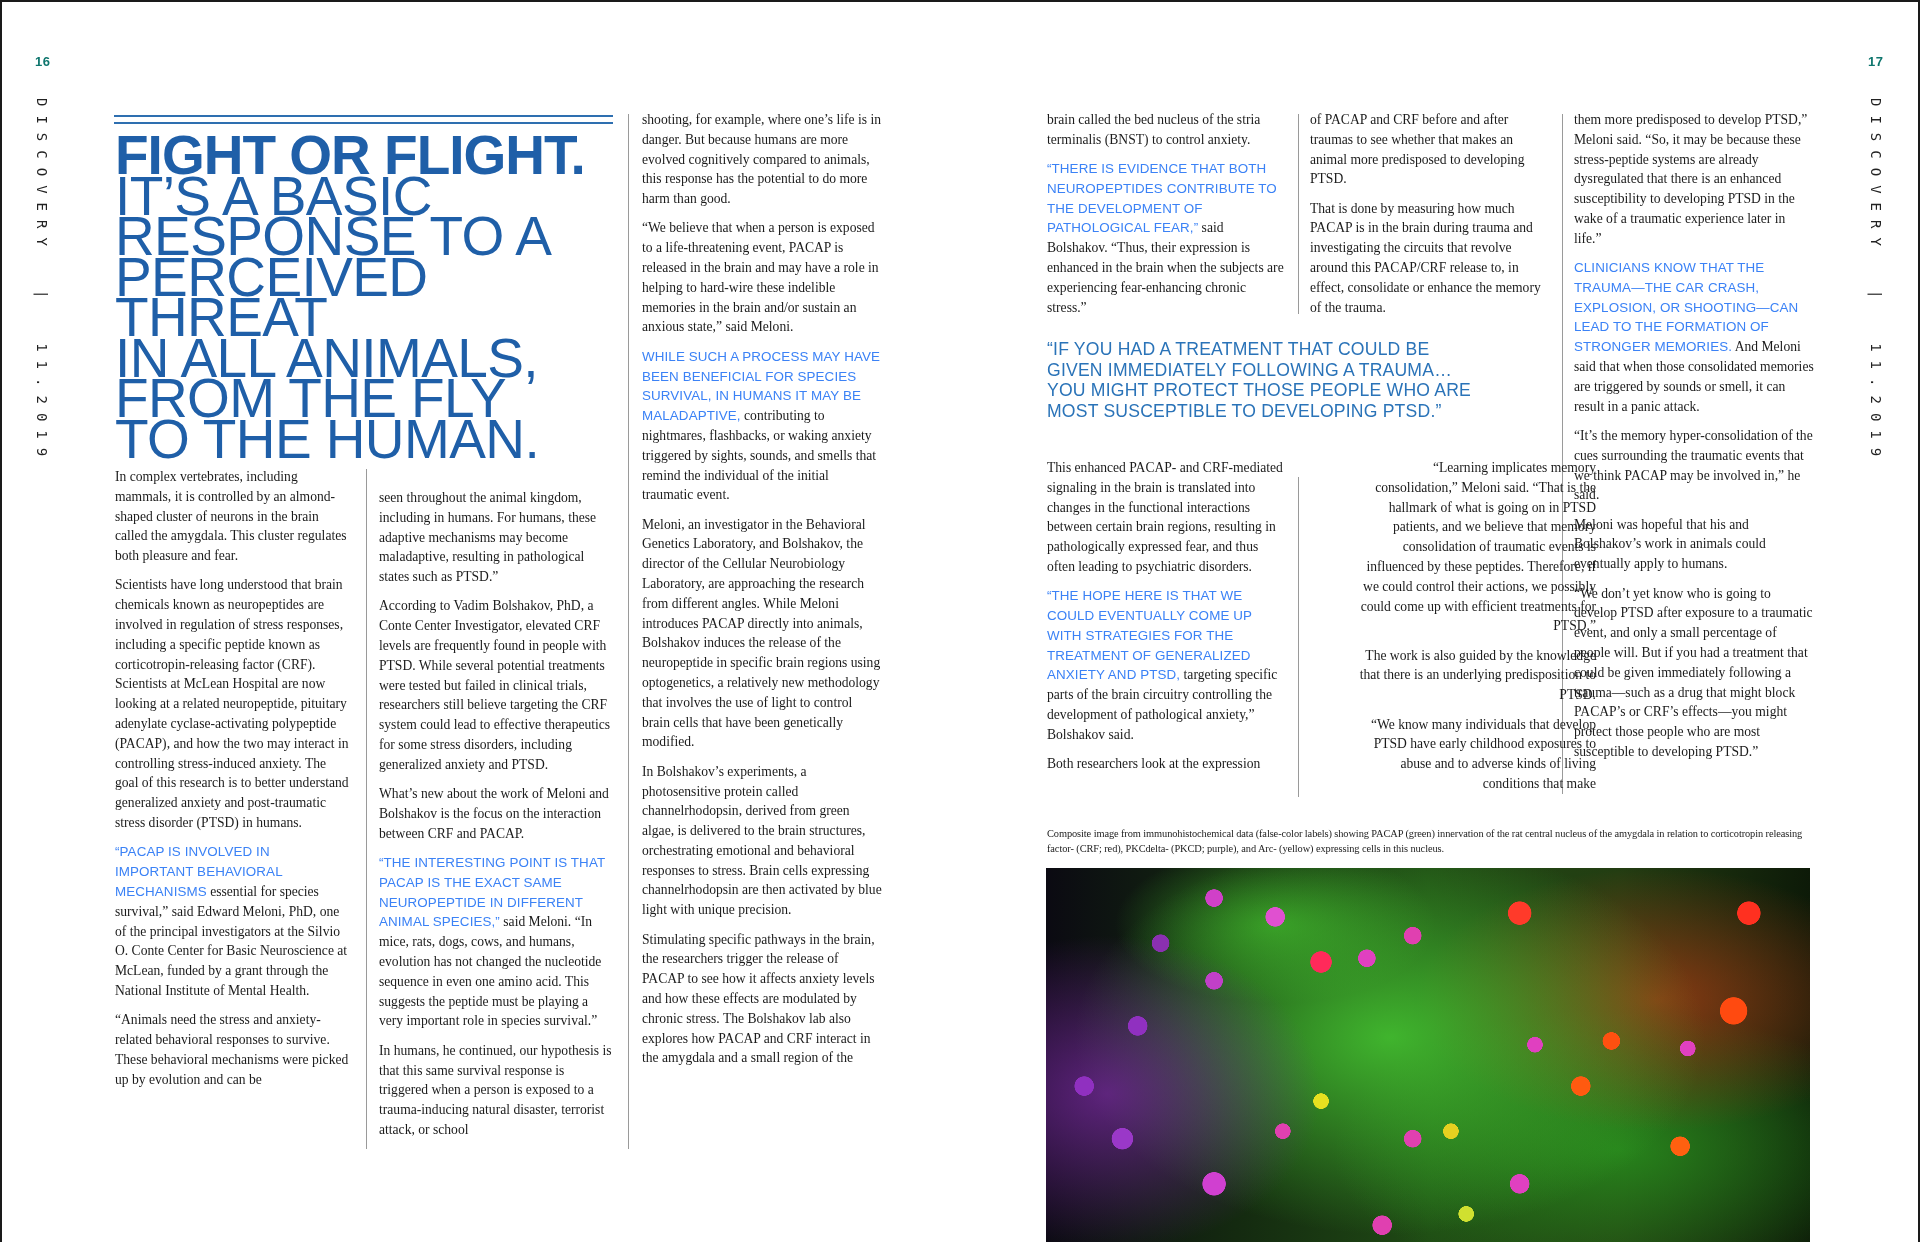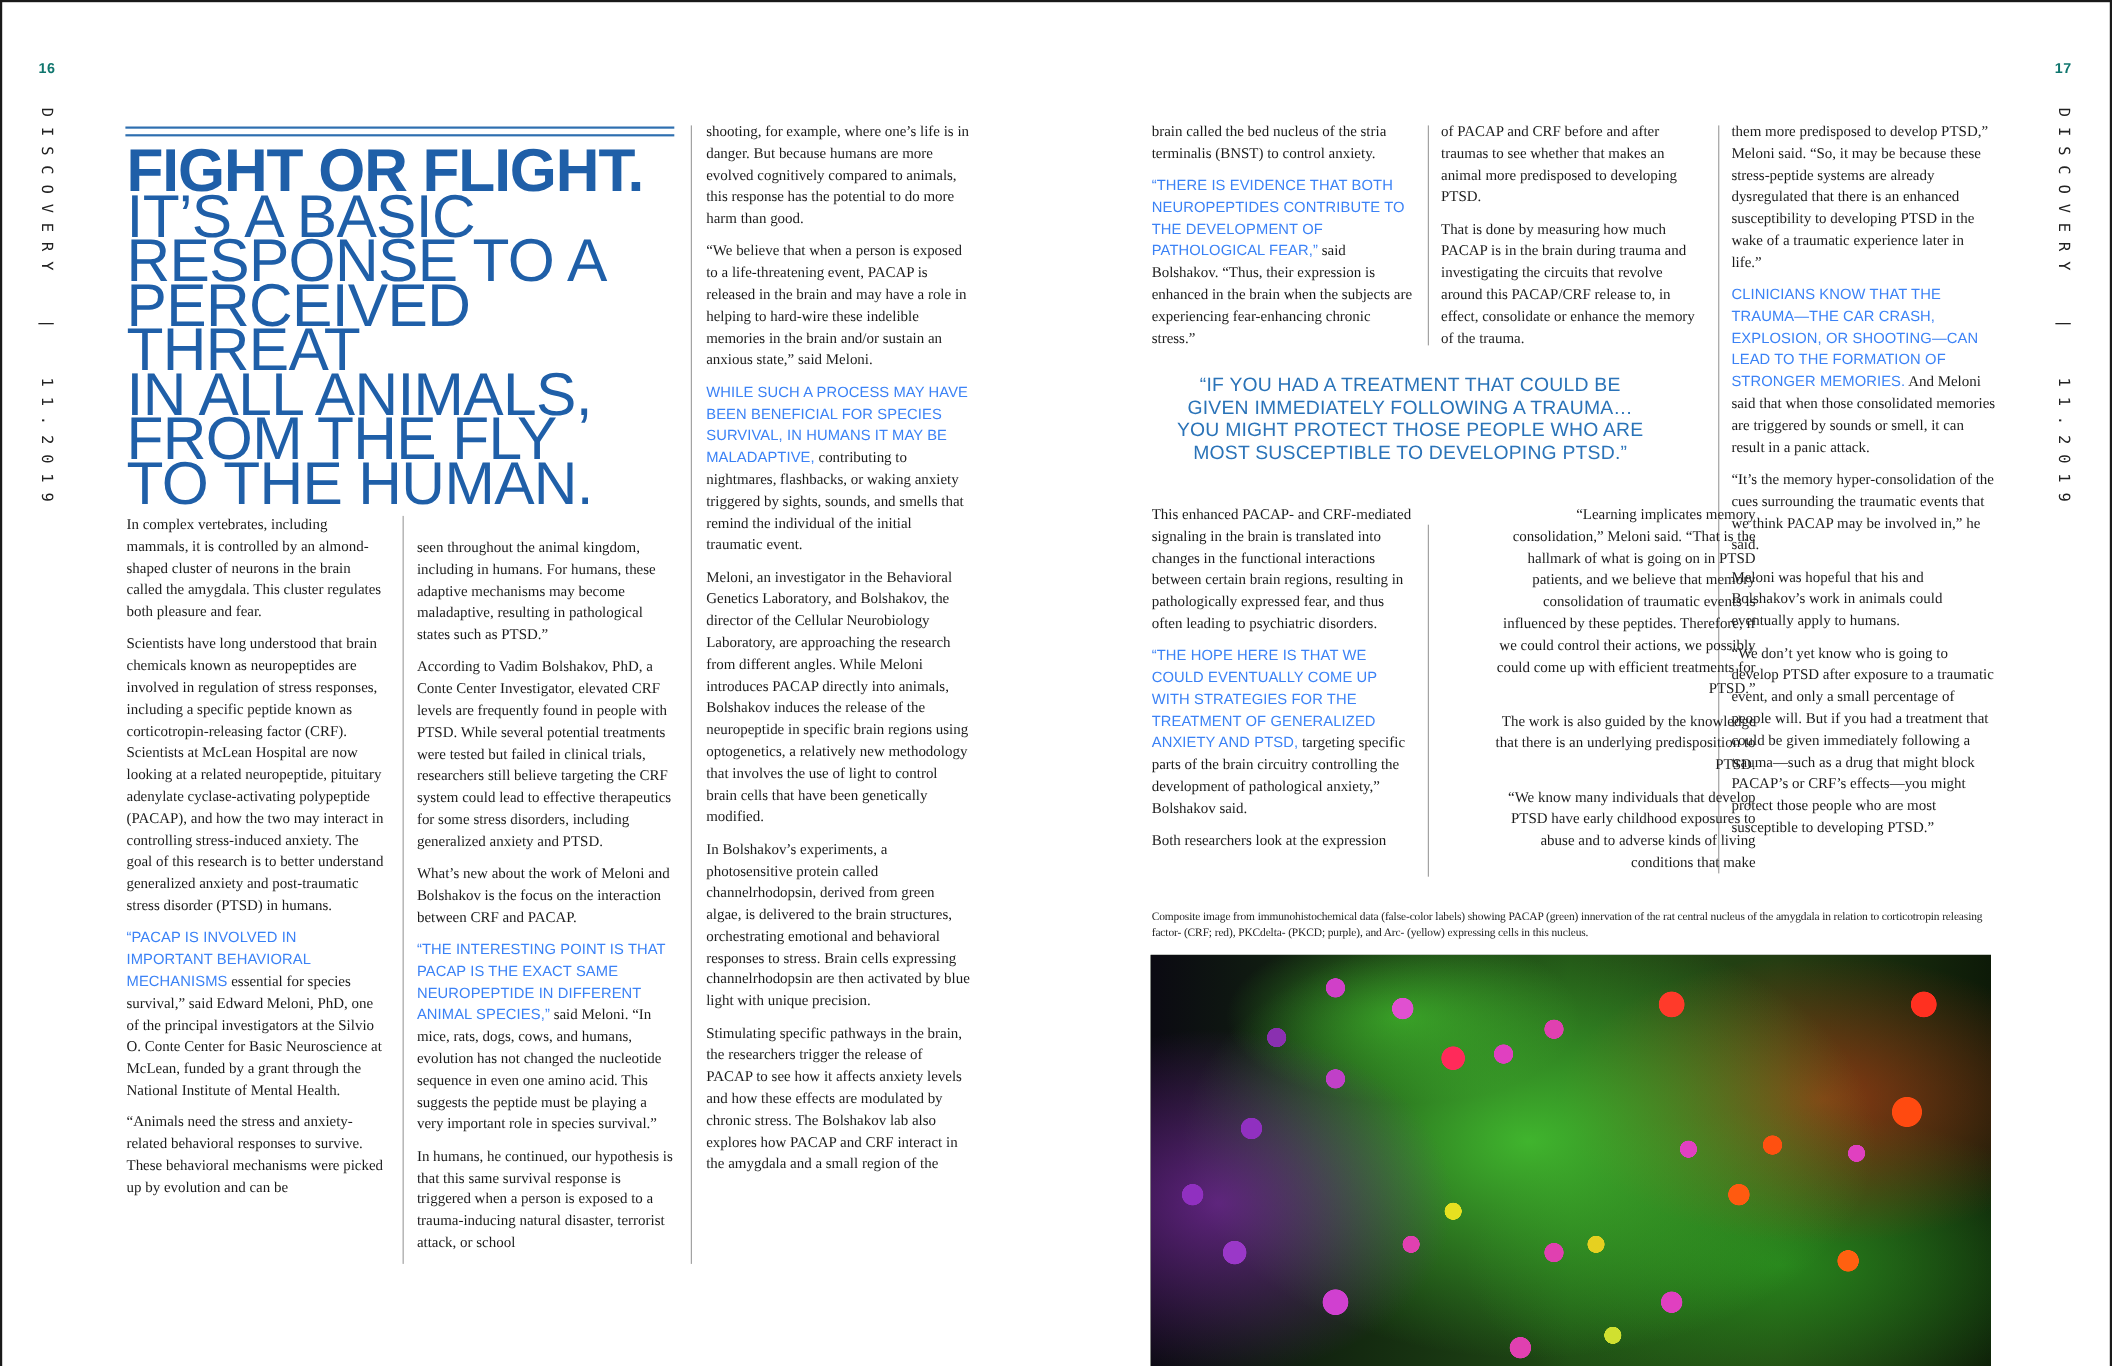--- a/index.html
+++ b/index.html
@@ -22,21 +22,21 @@
     .headline .bold { font-weight: bold; display: block; letter-spacing: -1px; }
     .headline .light { display: block; font-weight: normal; }
     .headline .light span { display: block; }
 
     .col { position: absolute; font-size: 13.6px; line-height: 19.8px; color: #1b1b1b; }
     .col p { margin-bottom: 9.5px; }
     .col .pull { font-family: "Liberation Sans", "DejaVu Sans", sans-serif; color: #3b82f6; font-size: 13.4px; letter-spacing: 0.1px; }
     .divider { position: absolute; width: 1px; background: #9a9a9a; }
 
     .big-quote { position: absolute; left: 1045px; top: 337px; width: 470px; font-family: "Liberation Sans", "DejaVu Sans", sans-serif; color: #2a73b8; font-size: 17.6px; line-height: 20.5px; letter-spacing: 0.2px; }
-    .big-quote span { display: block; text-align: center; }
+    .big-quote span { display: block; }
 
     .caption { position: absolute; left: 1045px; top: 825px; width: 770px; font-family: Liberation Serif, serif; font-size: 10.4px; line-height: 14.5px; color: #222; letter-spacing: -0.1px; }
 
     .micrograph { position: absolute; left: 1044px; top: 866px; width: 764px; height: 376px; overflow: hidden; background: #0a1a06; }
     .micrograph .layer { position: absolute; inset: 0; }
   </style>
 </head>
 <body>
 
 <div class="spread">

